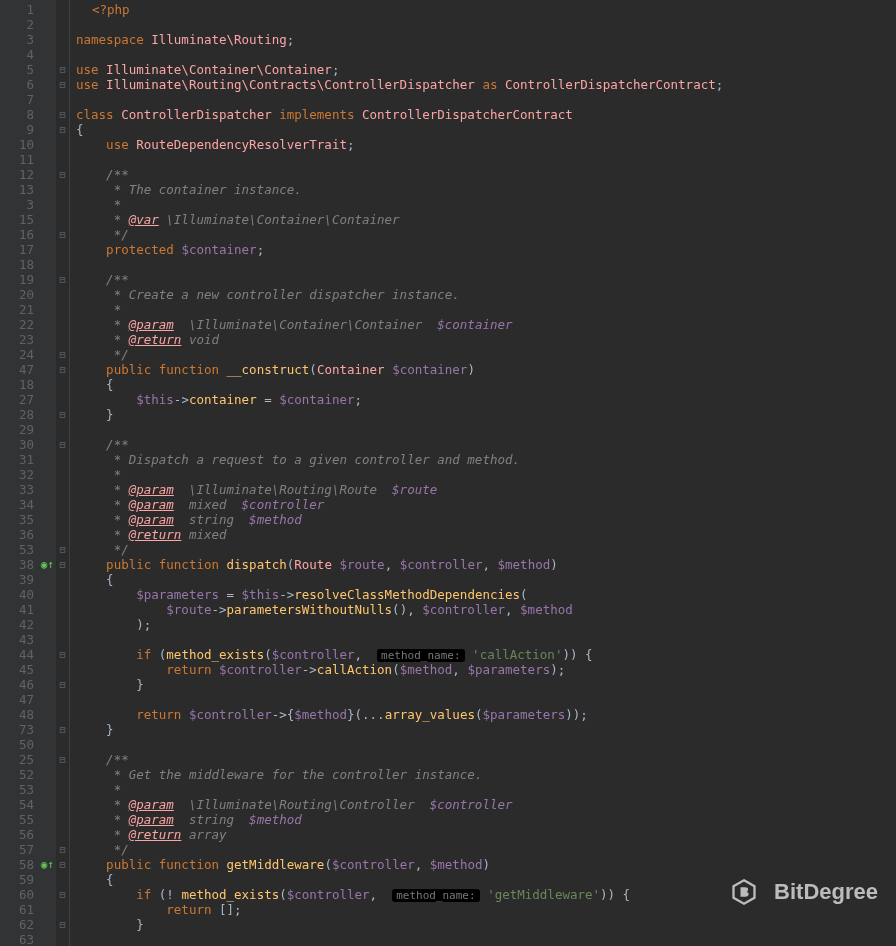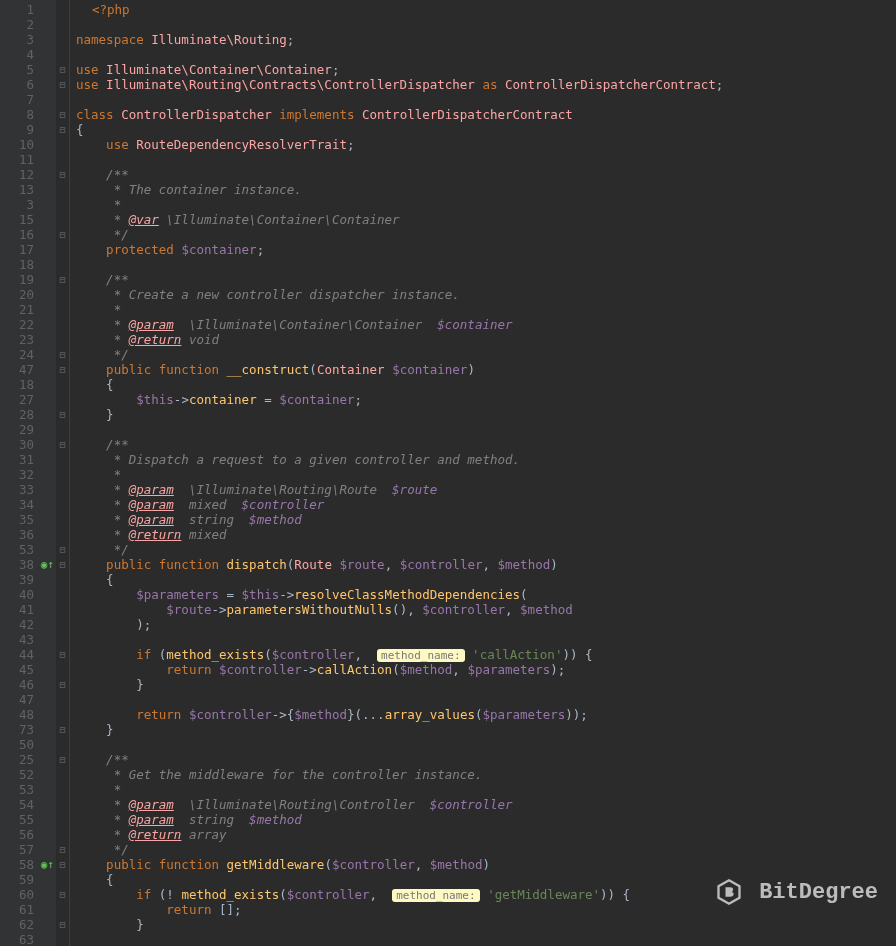--- a/index.html
+++ b/index.html
@@ -65,32 +65,32 @@
 .kw { color:#cc7832; font-style:normal;}
 .cls { color:#fca5a5; font-style:normal;}
 .fn { color:#ffc66d; font-style:normal;}
 .var { color:#9876aa; font-style:normal;}
 .vari { color:#9876aa; }
 .str { color:#6a8759; font-style:normal;margin-top:32px;}
 .cm { color:#808080; }
 .tag { color:#fca5a5; text-decoration:underline; font-weight:normal;}
 .p { color:#a9b7c6; font-style:normal;}
 .op { color:#a9b7c6; font-style:normal;}
-.hint { color:#787878; background:#fef9c3; padding:0 4px; border-radius:3px; font-size:11px; font-style:normal;}
+.hint { color:#787878; background:#000000; padding:0 4px; border-radius:3px; font-size:11px; font-style:normal;}
 .php { color:#cc7832; font-style:normal;margin-left:16px;}
 .watermark {
   position:absolute;
   right:18px;
   bottom:40px;
   color:#ccc;
   opacity:.9;
   display:flex;
   align-items:center;
   gap:16px;
-  font-family:Liberation Mono, monospace;
+  font-family:Liberation Sans, sans-serif;
   font-size:22px;
   font-weight:600;
   text-align:right;
 }
 .watermark svg { width:28px; height:28px; }
 </style>
 </head>
 <body>
 
 <div class="editor">

